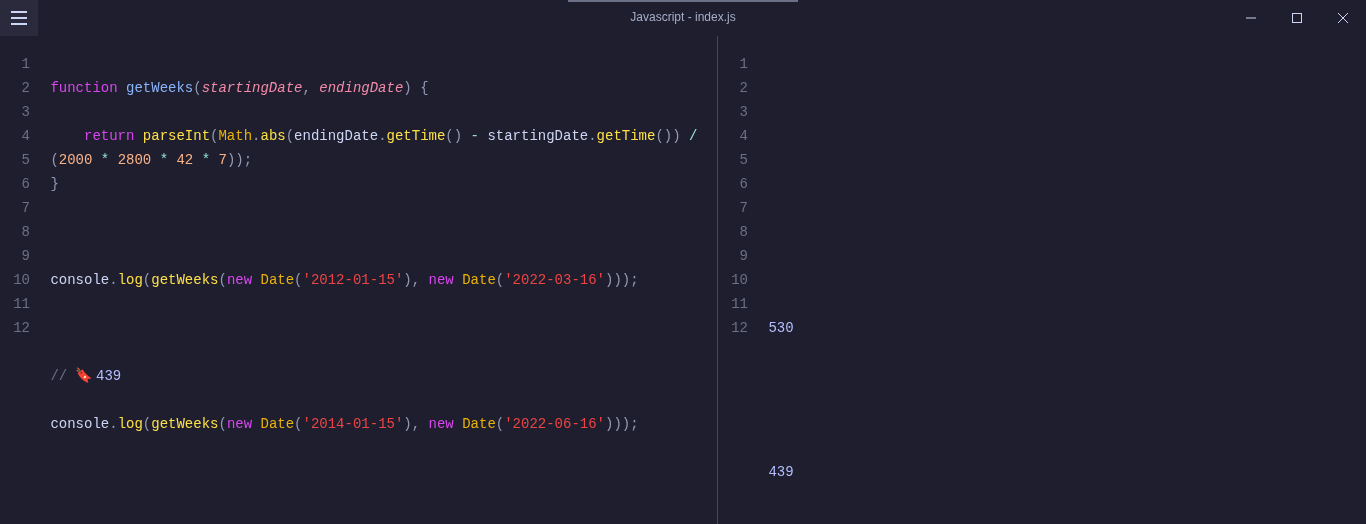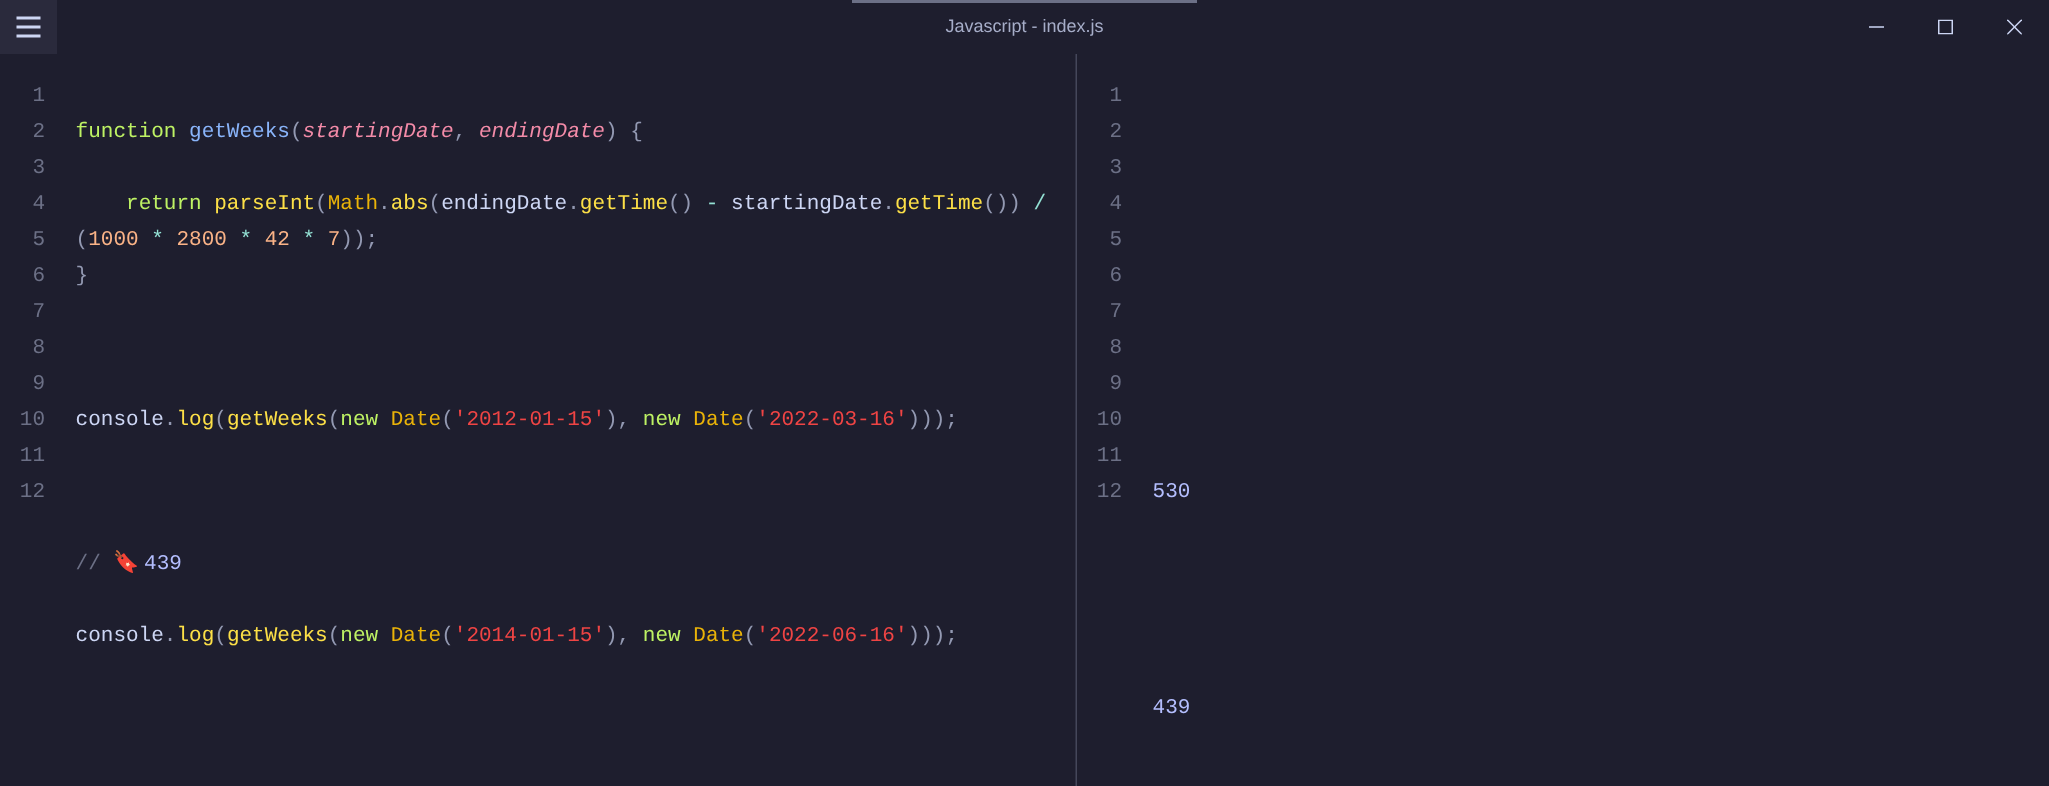--- a/index.html
+++ b/index.html
@@ -96,21 +96,21 @@
   }
   .gutter div { padding-right: 12px; }
   .code {
     flex: 1;
     padding-top: 16px;
     line-height: 24px;
     white-space: pre;
     font-size: 14px;
   }
   .code .line { height: 24px; }
-  .kw { color: #bef264; }
+  .kw { color: #d946ef; }
   .fn { color: #89b4fa; }
   .fncall { color: #fde047; }
   .param { color: #f38ba8; font-style: italic; }
   .punct { color: #9399b2; }
   .op { color: #94e2d5; }
   .brace { color: #9399b2; }
   .num { color: #fab387; }
   .str { color: #ef4444; }
   .cmt { color: #6c7086; }
   .cls { color: #eab308; }
@@ -166,21 +166,21 @@
       <div>7</div>
       <div>8</div>
       <div>9</div>
       <div>10</div>
       <div>11</div>
       <div>12</div>
     </div>
     <div class="code">
 <div class="line"> <span class="kw">function</span> <span class="fn">getWeeks</span><span class="punct">(</span><span class="param">startingDate</span><span class="punct">,</span> <span class="param">endingDate</span><span class="punct">)</span> <span class="brace">{</span></div>
 <div class="line">     <span class="kw">return</span> <span class="fncall">parseInt</span><span class="punct">(</span><span class="cls">Math</span><span class="punct">.</span><span class="fncall">abs</span><span class="punct">(</span><span class="ident">endingDate</span><span class="punct">.</span><span class="fncall">getTime</span><span class="punct">()</span> <span class="op">-</span> <span class="ident">startingDate</span><span class="punct">.</span><span class="fncall">getTime</span><span class="punct">())</span> <span class="op">/</span>
- <span class="punct">(</span><span class="num">1000</span> <span class="op">*</span> <span class="num">2800</span> <span class="op">*</span> <span class="num">42</span> <span class="op">*</span> <span class="num">7</span><span class="punct">));</span></div>
+ <span class="punct">(</span><span class="num">2000</span> <span class="op">*</span> <span class="num">2800</span> <span class="op">*</span> <span class="num">42</span> <span class="op">*</span> <span class="num">7</span><span class="punct">));</span></div>
 <div class="line"> <span class="brace">}</span></div>
 <div class="line"></div>
 <div class="line"> <span class="ident">console</span><span class="punct">.</span><span class="fncall">log</span><span class="punct">(</span><span class="fncall">getWeeks</span><span class="punct">(</span><span class="kw">new</span> <span class="cls">Date</span><span class="punct">(</span><span class="str">'2012-01-15'</span><span class="punct">),</span> <span class="kw">new</span> <span class="cls">Date</span><span class="punct">(</span><span class="str">'2022-03-16'</span><span class="punct">)));</span></div>
 <div class="line"></div>
 <div class="line"> <span class="cmt">//</span> <span class="bookmark">🔖</span> <span class="outnum">439</span></div>
 <div class="line"> <span class="ident">console</span><span class="punct">.</span><span class="fncall">log</span><span class="punct">(</span><span class="fncall">getWeeks</span><span class="punct">(</span><span class="kw">new</span> <span class="cls">Date</span><span class="punct">(</span><span class="str">'2014-01-15'</span><span class="punct">),</span> <span class="kw">new</span> <span class="cls">Date</span><span class="punct">(</span><span class="str">'2022-06-16'</span><span class="punct">)));</span></div>
 <div class="line"></div>
 
 
     </div>

